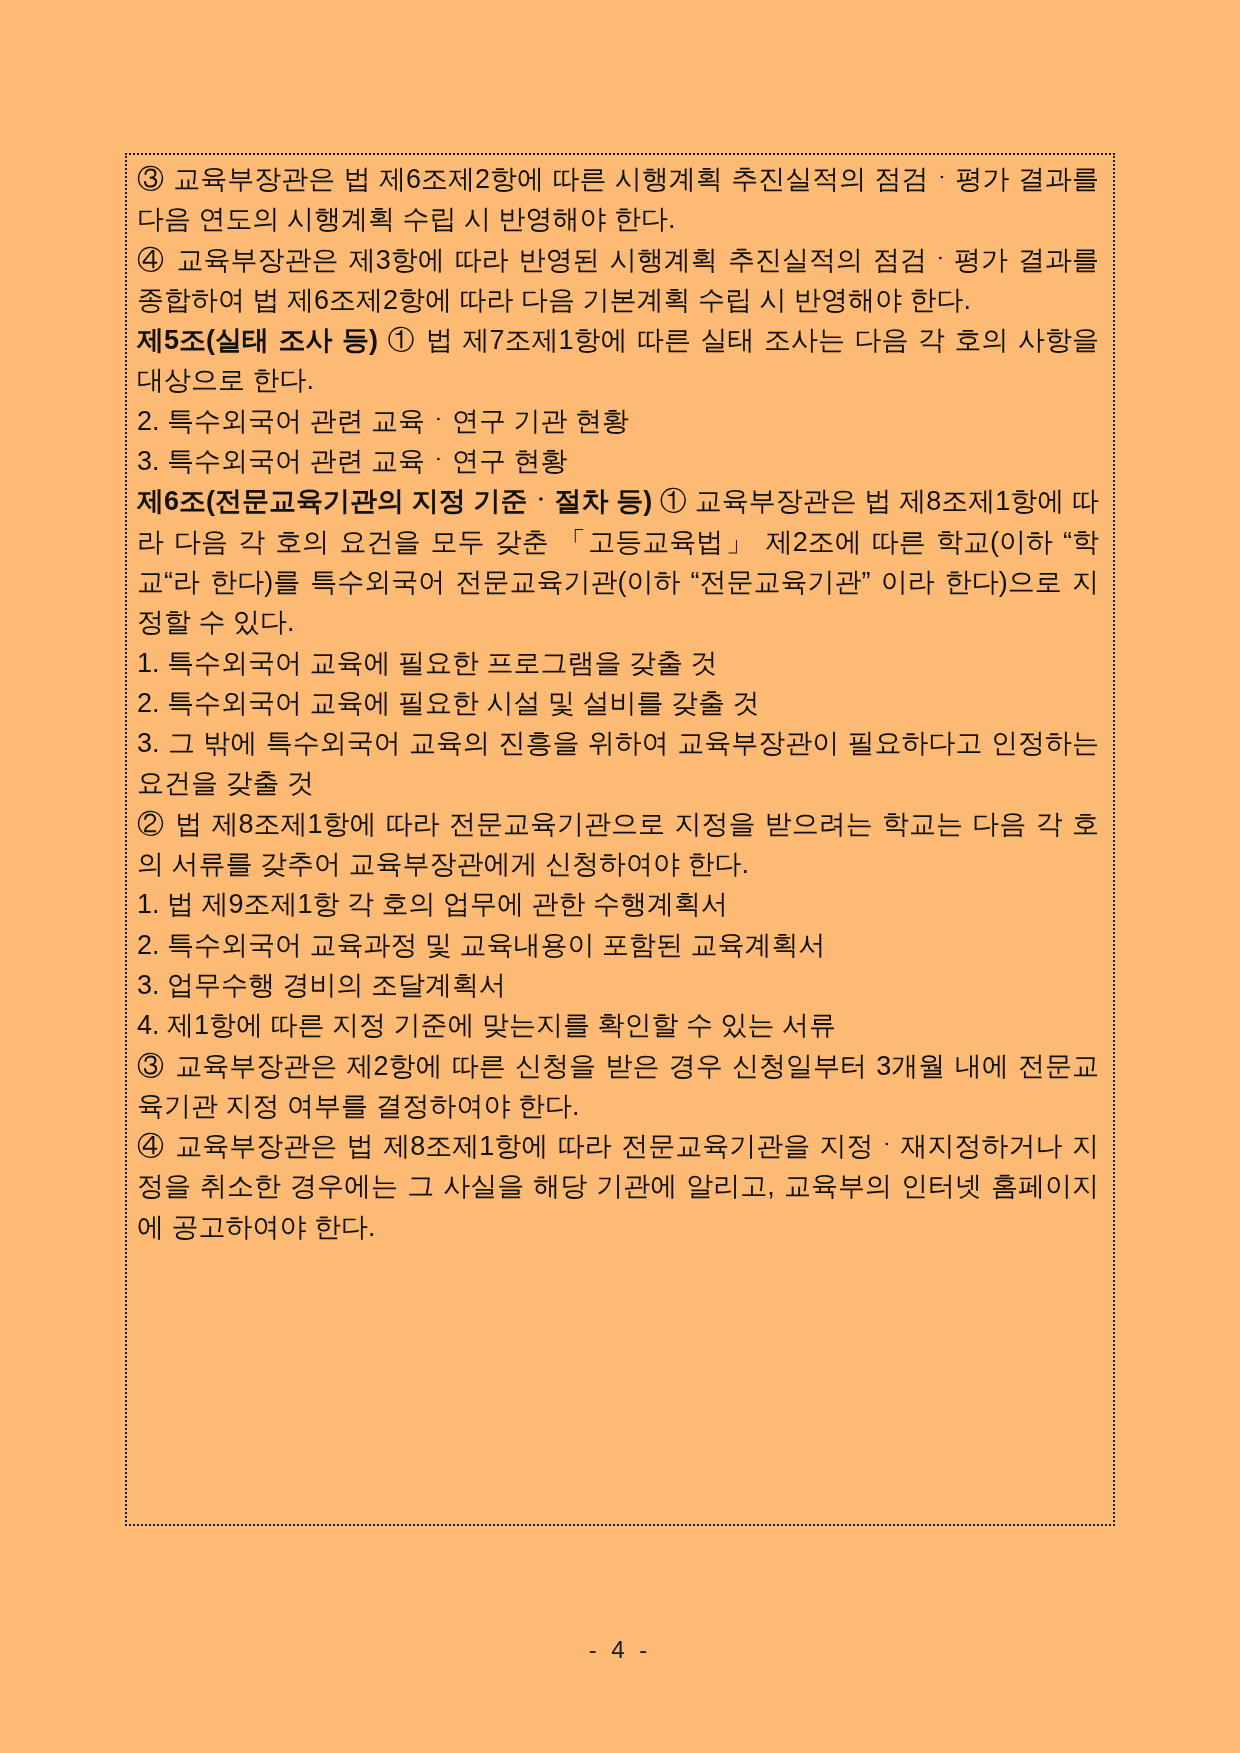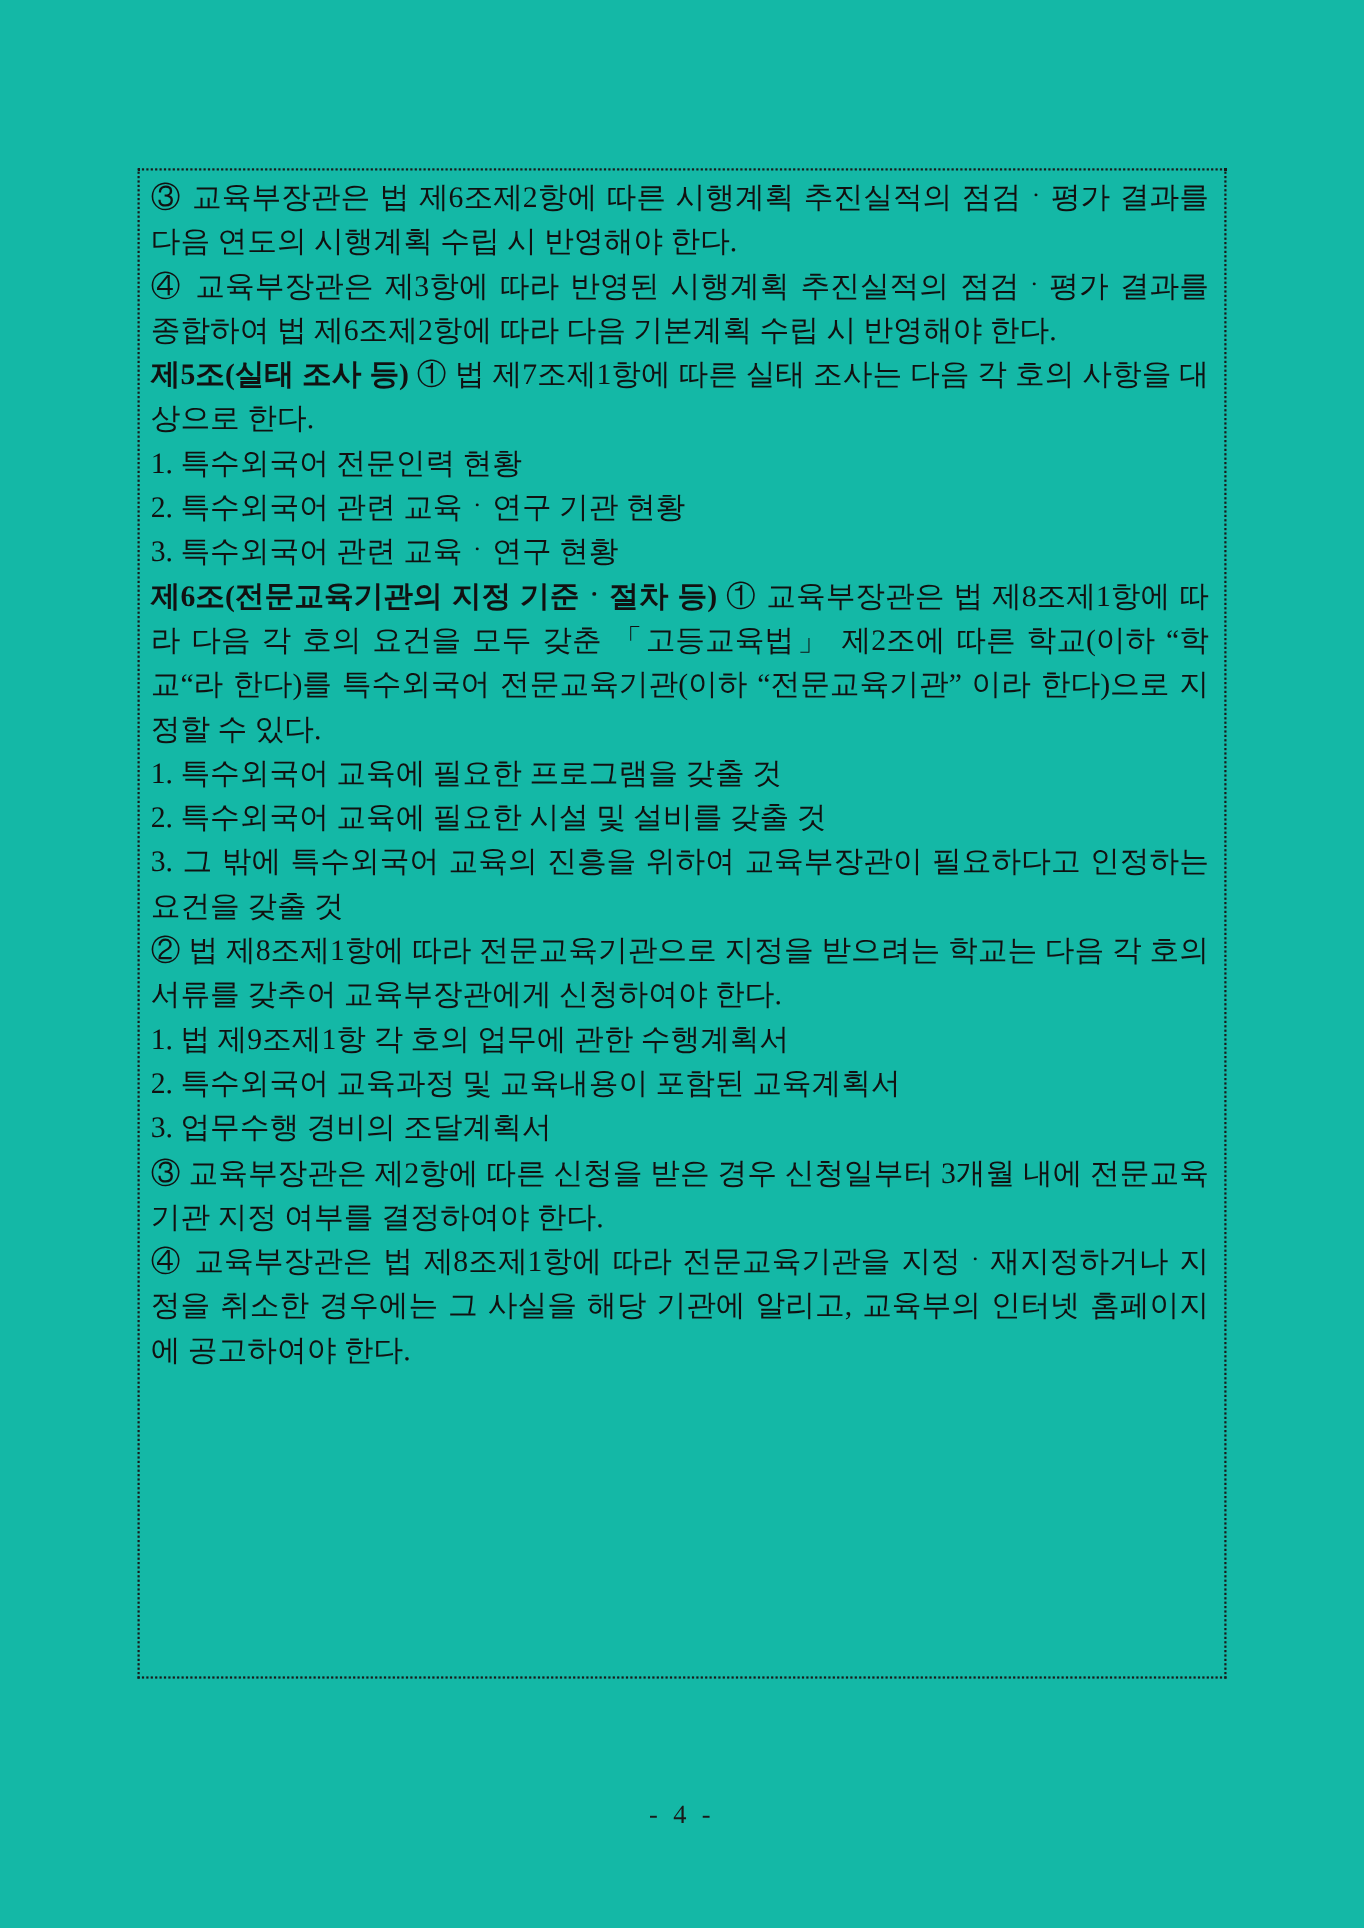--- a/index.html
+++ b/index.html
@@ -4,22 +4,22 @@
 <style>
   html, body {
     margin: 0;
     padding: 0;
     background: #ffffff;
   }
   .page {
     position: relative;
     width: 1240px;
     height: 1753px;
-    background: #14b8a6;
-    font-family: Liberation Serif, serif;
+    background: #fdba74;
+    font-family: Liberation Sans, sans-serif;
     color: #111111;
     overflow: hidden;
   }
   .doc-box {
     position: absolute;
     left: 125px;
     top: 153px;
     width: 990px;
     height: 1373px;
     box-sizing: border-box;
@@ -52,30 +52,30 @@
 </style>
 </head>
 <body>
 
 <div class="page">
 
   <div class="doc-box">
     <p class="para"><span class="b"></span><span>③ 교육부장관은 법 제6조제2항에 따른 시행계획 추진실적의 점검ㆍ평가 결과를 다음 연도의 시행계획 수립 시 반영해야 한다.</span></p>
     <p class="para"><span class="b"></span><span>④ 교육부장관은 제3항에 따라 반영된 시행계획 추진실적의 점검ㆍ평가 결과를 종합하여 법 제6조제2항에 따라 다음 기본계획 수립 시 반영해야 한다.</span></p>
     <p class="para"><span class="b">제5조(실태 조사 등)</span><span> ① 법 제7조제1항에 따른 실태 조사는 다음 각 호의 사항을 대상으로 한다.</span></p>
-    <p class="para"><span class="b"></span><span>1. 특수외국어 전문인력 현황</span></p>
     <p class="para"><span class="b"></span><span>2. 특수외국어 관련 교육ㆍ연구 기관 현황</span></p>
     <p class="para"><span class="b"></span><span>3. 특수외국어 관련 교육ㆍ연구 현황</span></p>
     <p class="para"><span class="b">제6조(전문교육기관의 지정 기준ㆍ절차 등)</span><span> ① 교육부장관은 법 제8조제1항에 따라 다음 각 호의 요건을 모두 갖춘 「고등교육법」 제2조에 따른 학교(이하 “학교“라 한다)를 특수외국어 전문교육기관(이하 “전문교육기관” 이라 한다)으로 지정할 수 있다.</span></p>
     <p class="para"><span class="b"></span><span>1. 특수외국어 교육에 필요한 프로그램을 갖출 것</span></p>
     <p class="para"><span class="b"></span><span>2. 특수외국어 교육에 필요한 시설 및 설비를 갖출 것</span></p>
     <p class="para"><span class="b"></span><span>3. 그 밖에 특수외국어 교육의 진흥을 위하여 교육부장관이 필요하다고 인정하는 요건을 갖출 것</span></p>
     <p class="para"><span class="b"></span><span>② 법 제8조제1항에 따라 전문교육기관으로 지정을 받으려는 학교는 다음 각 호의 서류를 갖추어 교육부장관에게 신청하여야 한다.</span></p>
     <p class="para"><span class="b"></span><span>1. 법 제9조제1항 각 호의 업무에 관한 수행계획서</span></p>
     <p class="para"><span class="b"></span><span>2. 특수외국어 교육과정 및 교육내용이 포함된 교육계획서</span></p>
     <p class="para"><span class="b"></span><span>3. 업무수행 경비의 조달계획서</span></p>
+    <p class="para"><span class="b"></span><span>4. 제1항에 따른 지정 기준에 맞는지를 확인할 수 있는 서류</span></p>
     <p class="para"><span class="b"></span><span>③ 교육부장관은 제2항에 따른 신청을 받은 경우 신청일부터 3개월 내에 전문교육기관 지정 여부를 결정하여야 한다.</span></p>
     <p class="para"><span class="b"></span><span>④ 교육부장관은 법 제8조제1항에 따라 전문교육기관을 지정ㆍ재지정하거나 지정을 취소한 경우에는 그 사실을 해당 기관에 알리고, 교육부의 인터넷 홈페이지에 공고하여야 한다.</span></p>
   </div>
 
   <div class="pageno">- 4 -</div>
 
 </div>
 
 </body></html>

